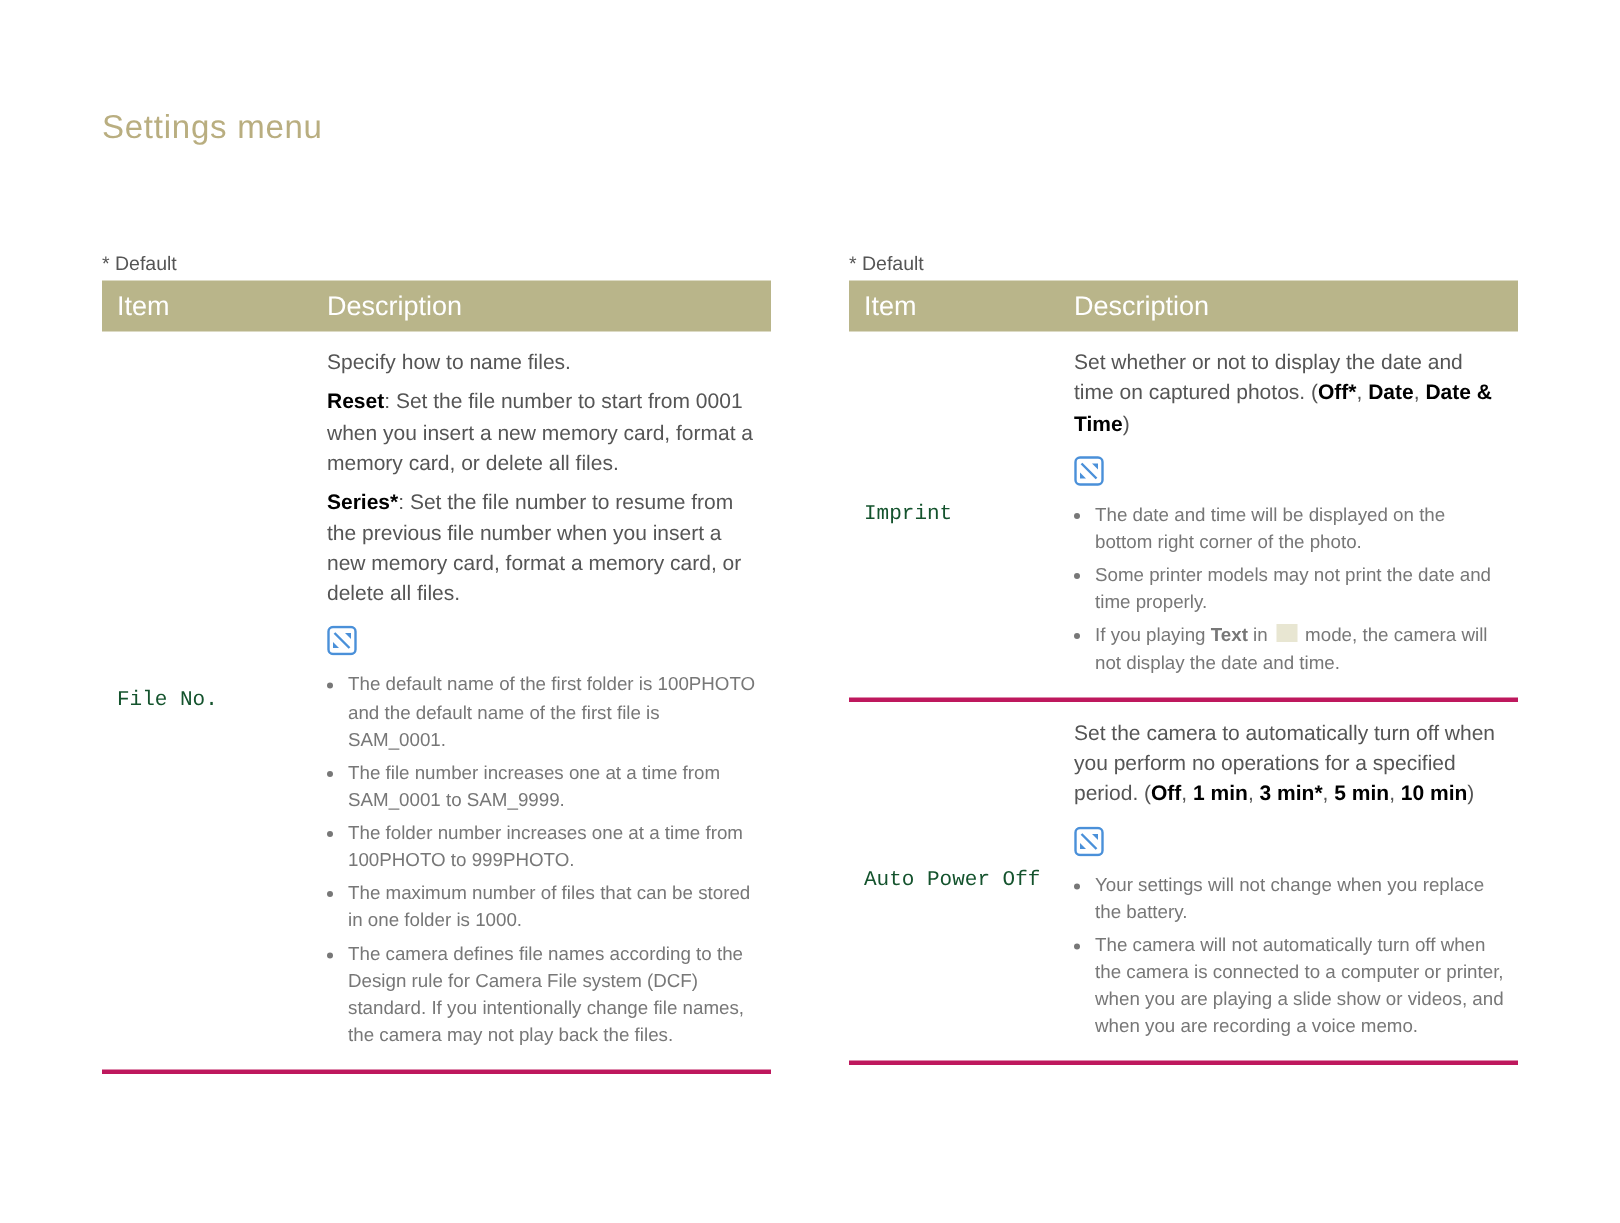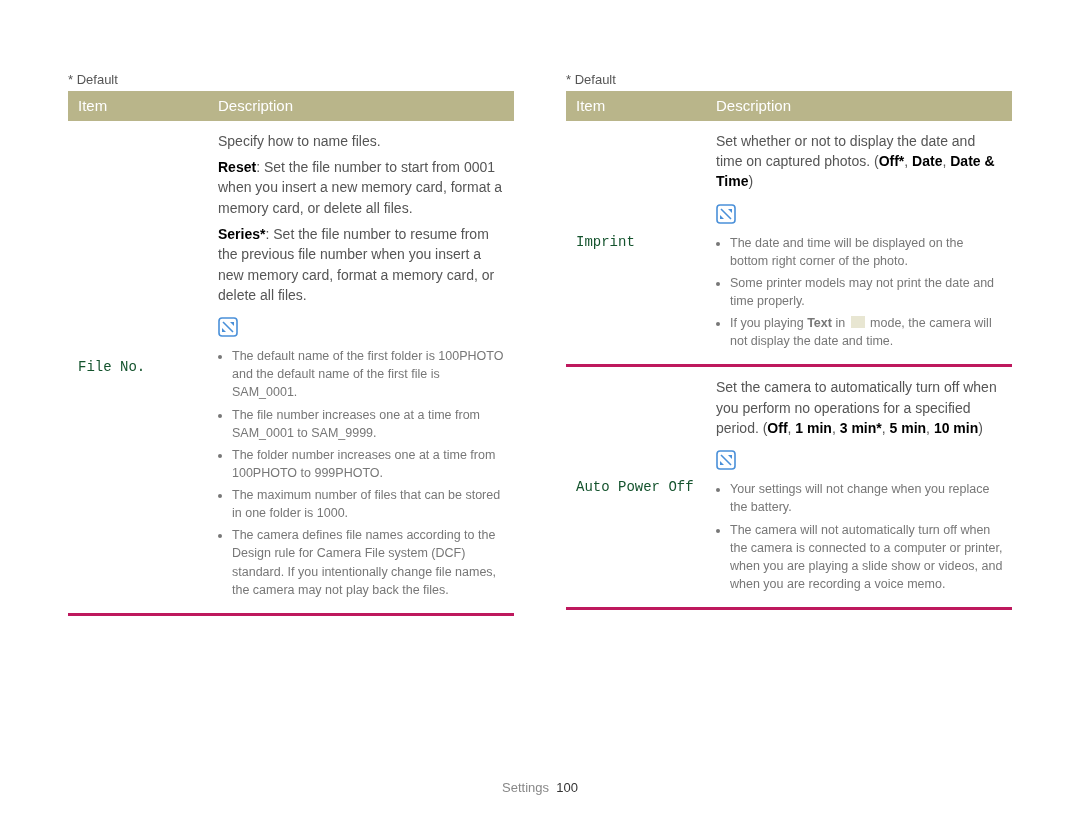--- a/index.html
+++ b/index.html
@@ -45,21 +45,21 @@
     border-collapse: collapse;
     font-size: 14px;
     line-height: 1.45;
   }
   table.settings thead th {
     text-align: left;
     font-weight: 400;
     background: #b9b58a;
     color: #fff;
     padding: 4px 10px;
-    font-size: 15px;
+    font-size: 18px;
   }
   table.settings thead th:first-child {
     width: 120px;
   }
   table.settings tbody td {
     vertical-align: middle;
     padding: 10px 8px 10px 10px;
     color: #555;
     border-bottom: 3px solid #be185d;
   }
@@ -115,20 +115,21 @@
     background: #e8e6d2;
     vertical-align: -1px;
     margin: 0 2px;
   }
 </style>
 </head>
 <body>
 
 <div class="page">
 
+  <div class="title">Settings menu</div>
 
   <div class="columns">
 
     <div class="col">
       <div class="default-note">* Default</div>
       <table class="settings">
         <thead>
           <tr>
             <th>Item</th>
             <th>Description</th>
@@ -226,16 +227,13 @@
                 </ul>
               </div>
             </td>
           </tr>
         </tbody>
       </table>
     </div>
 
   </div>
 
-  <div class="footer">
-    <span>Settings</span>&nbsp;&nbsp;<span class="pn">100</span>
-  </div>
 </div>
 
 </body></html>

